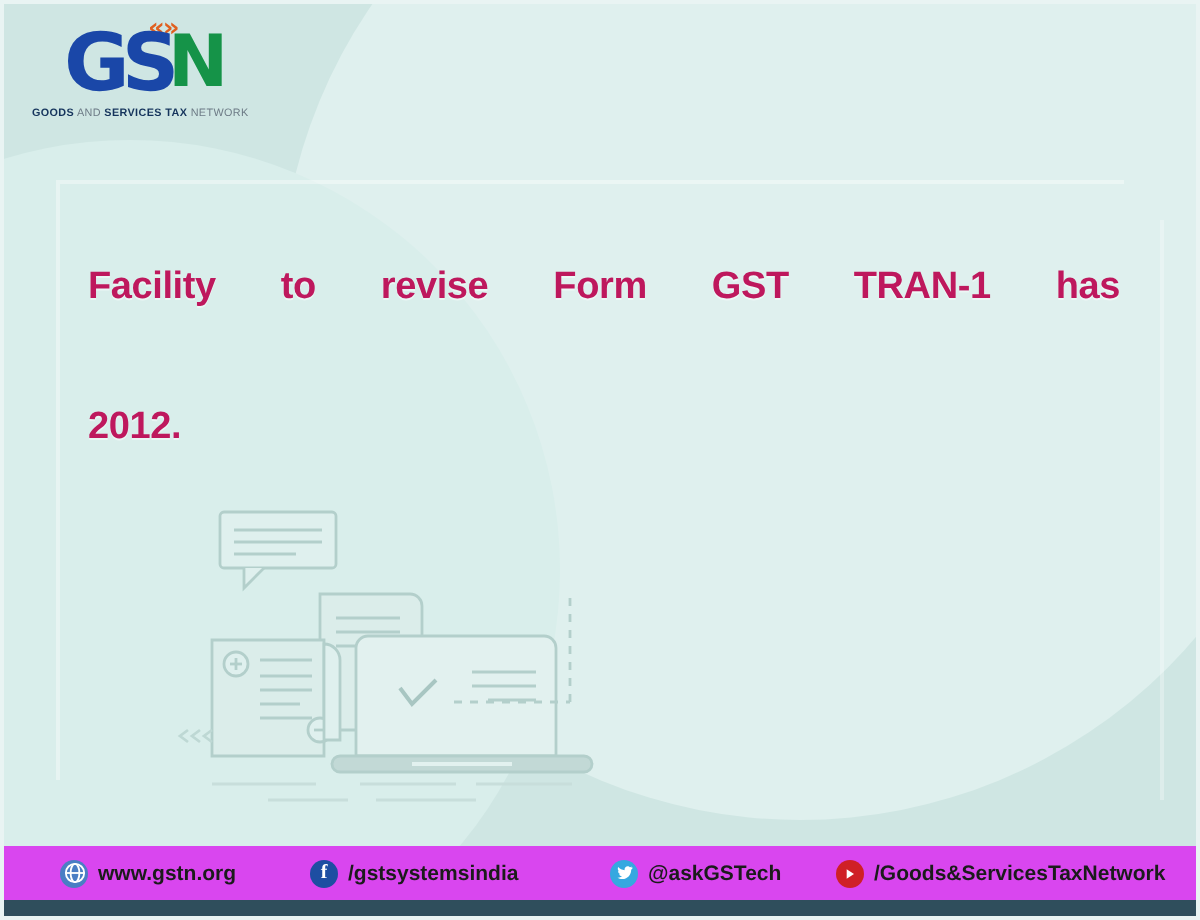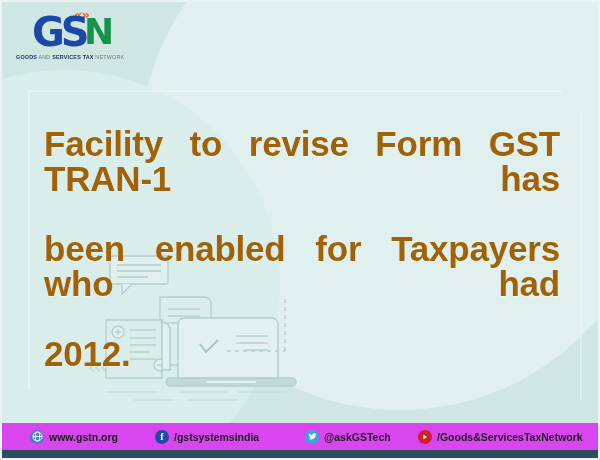--- a/index.html
+++ b/index.html
@@ -130,22 +130,22 @@
   .logo-sub b { color: #15345c; }
   .logo-sub span { color: #6d7b86; }
 
   
   .headline {
     position: absolute;
     left: 44px;
     top: 126px;
     width: 516px;
     z-index: 12;
-    color: #a16207;
-    font-size: 35px;
+    color: #be185d;
+    font-size: 19px;
     font-weight: bold;
     line-height: 35px;
     text-align: justify;
     font-family: "Liberation Sans", sans-serif;
     letter-spacing: -0.2px;
     text-shadow: 0 1px 0 rgba(255,255,255,0.45);
   }
   .headline .line {
     display: block;
     text-align: justify;
@@ -234,21 +234,20 @@
     <div class="logo-mark">
       <div class="logo-chevrons">«»</div>
       <div class="logo-gs">GS</div>
       <div class="logo-n">N</div>
       <div class="logo-sub"><b>GOODS</b><span> AND </span><b>SERVICES TAX</b><span> NETWORK</span></div>
     </div>
   </div>
 
   <div class="headline">
     <span class="line">Facility to revise Form GST TRAN-1 has</span>
-    <span class="line">been enabled for Taxpayers who had</span>
     <span class="line last">2012.</span>
   </div>
 
   <div class="illo">
     <svg width="210" height="160" viewBox="0 0 210 160" fill="none" xmlns="http://www.w3.org/2000/svg">
       <g stroke="#b3cfcb" stroke-width="1.4" fill="none">
 
         <g>
           <rect x="22" y="4" width="58" height="28" rx="2" fill="#dff0ee"></rect>
           <path d="M34 32 L34 42 L44 32" fill="#dff0ee" stroke="#b3cfcb"></path>

